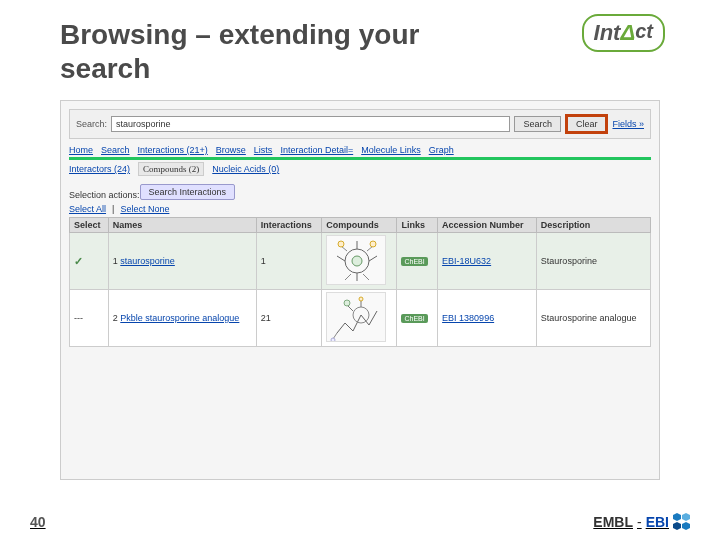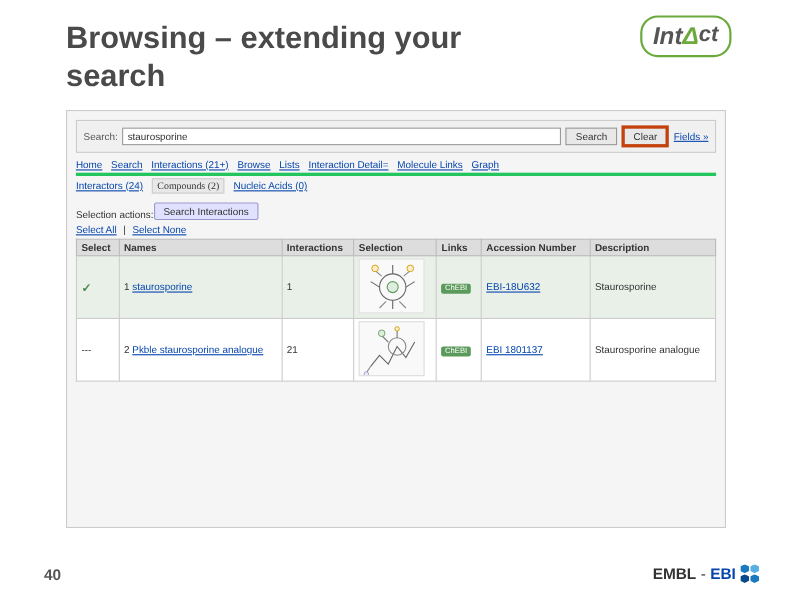--- a/index.html
+++ b/index.html
@@ -248,35 +248,36 @@
     .accession-link {
       color: #0645ad;
       text-decoration: underline;
       cursor: pointer;
     }
 
     
     .footer {
       position: absolute;
       bottom: 10px;
-      left: 40px;
+      left: 30px;
       right: 30px;
       display: flex;
       justify-content: space-between;
       align-items: center;
+      text-decoration: underline;
     }
     .page-num {
       font-size: 14px;
       color: #555;
       font-weight: bold;
     }
     
     .embl-logo {
       display: flex;
-      align-items: flex-start;
+      align-items: center;
       gap: 4px;
     }
     .embl-text {
       font-size: 14px;
       font-weight: bold;
       color: #333;
     }
     .embl-dash {
       color: #333;
       font-size: 14px;
@@ -359,21 +360,21 @@
     <span>|</span>
     <span class="select-link">Select None</span>
   </div>
 
   <table class="results-table">
     <thead>
       <tr>
         <th>Select</th>
         <th>Names</th>
         <th>Interactions</th>
-        <th>Selection</th>
+        <th>Compounds</th>
         <th>Links</th>
         <th>Accession Number</th>
         <th>Description</th>
       </tr>
     </thead>
     <tbody>
 
       <tr class="selected">
         <td>
           <span class="checkmark">✓</span>
@@ -432,21 +433,21 @@
               <circle cx="34" cy="6" r="2" fill="#ffeecc" stroke="#cc9900" stroke-width="0.8"></circle>
               <line x1="10" y1="40" x2="6" y2="46" stroke="#888" stroke-width="1"></line>
               <circle cx="6" cy="47" r="2" fill="#eeeeff" stroke="#9999cc" stroke-width="0.8"></circle>
             </svg>
           </div>
         </td>
         <td>
           <span class="link-badge green">ChEBI</span>
         </td>
         <td>
-          <span class="accession-link">EBI 1801137</span>
+          <span class="accession-link">EBI 1380996</span>
         </td>
         <td>Staurosporine analogue</td>
       </tr>
     </tbody>
   </table>
 
 </div>
 
 <div class="footer">
   <span class="page-num">40</span>

